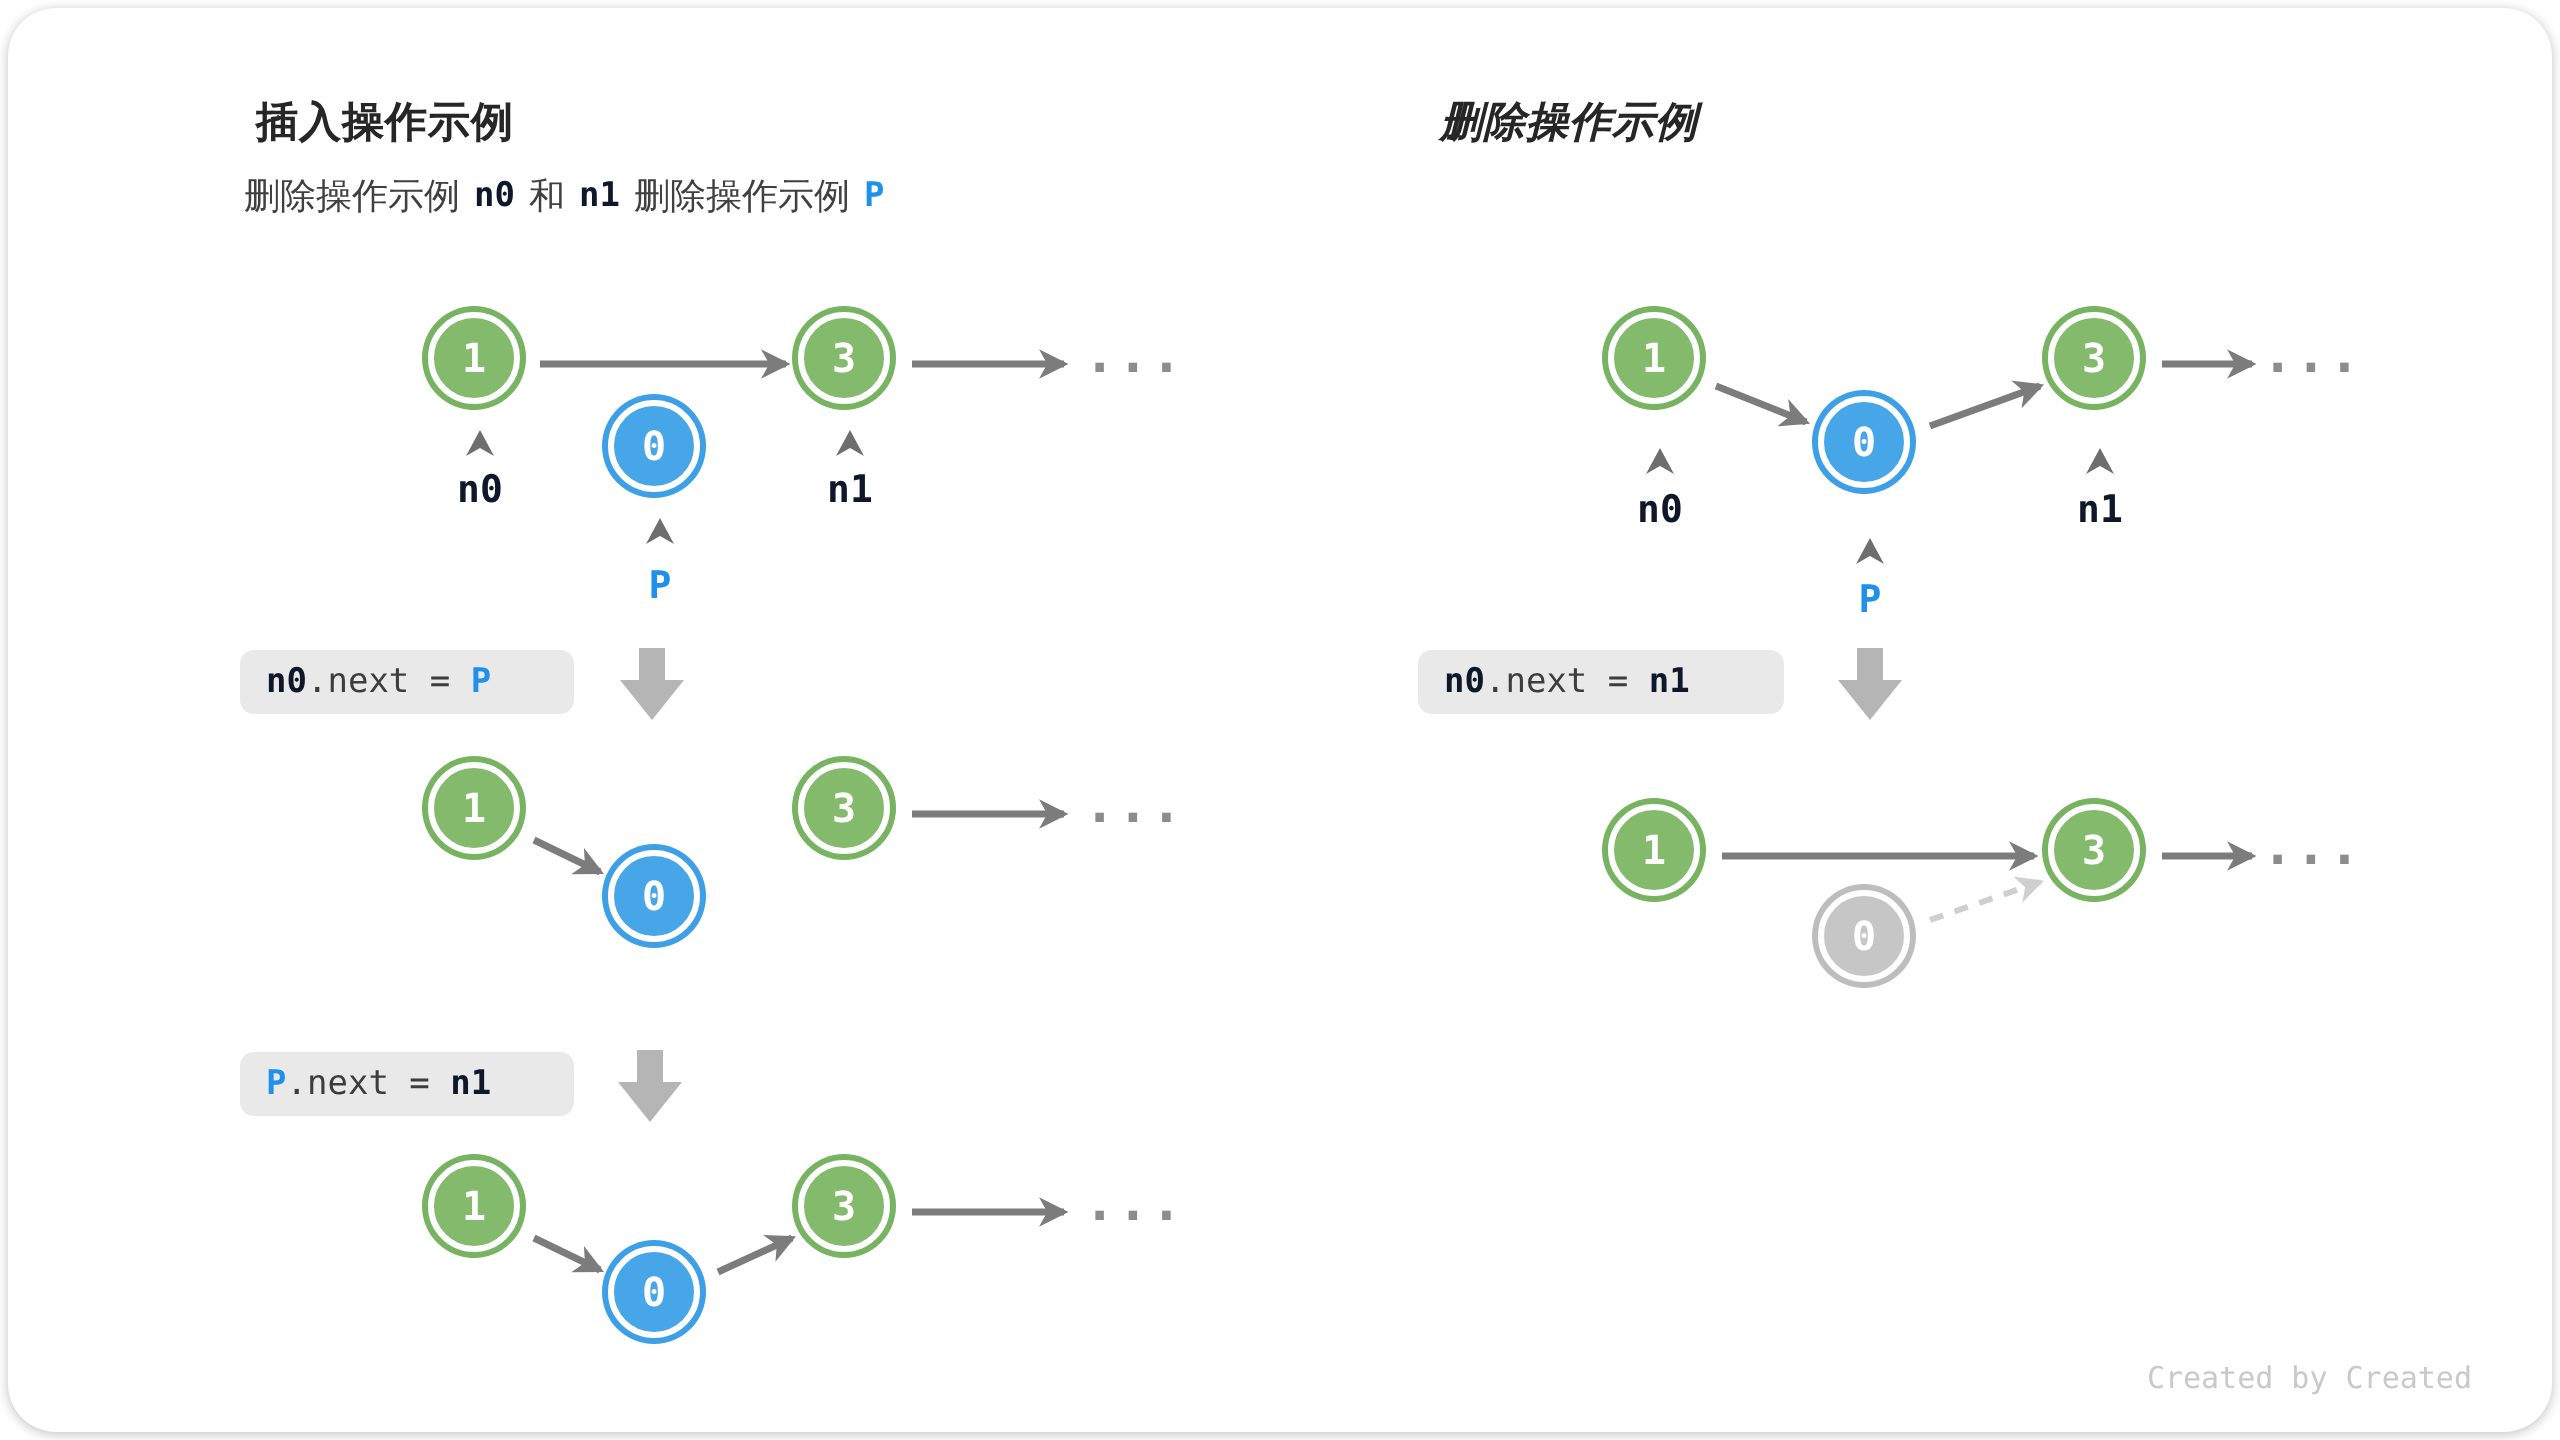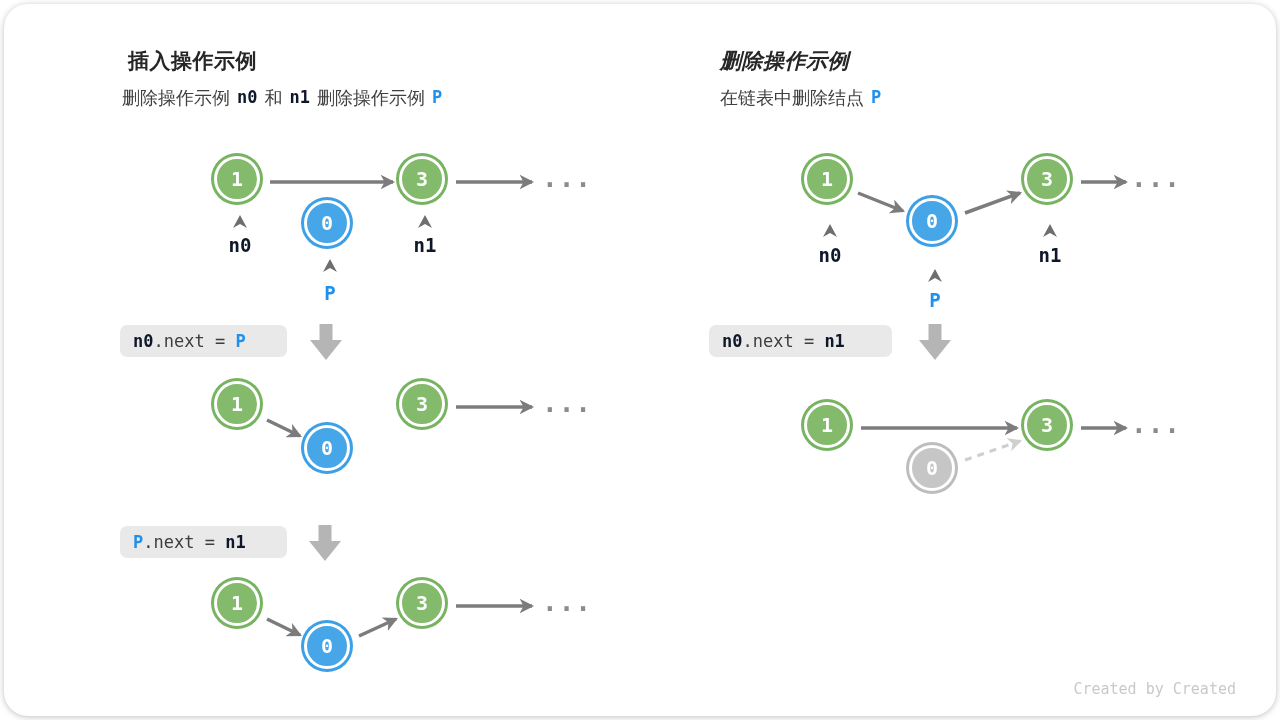--- a/index.html
+++ b/index.html
@@ -42,21 +42,20 @@
 </style>
 </head>
 <body>
 
 <div class="card">
 
   <div class="col-title" style="left:124px; top:43px;">插入操作示例</div>
   <div class="col-sub" style="left:118px; top:82px;"><span>删除操作示例</span><span class="tok g">n0</span><span>和</span><span class="tok g">n1</span><span>删除操作示例</span><span class="tok b">P</span></div>
 
   <div class="col-title" style="left:716px; top:43px;font-style:italic;">删除操作示例</div>
-  <div class="col-sub" style="left:716px; top:82px;"><span>在链表中删除结点</span><span class="tok b">P</span></div>
 
   <svg class="overlay">
     <defs>
       <marker id="ah" viewBox="0 0 10 10" refX="8.5" refY="5" markerWidth="4.2" markerHeight="4.2" orient="auto">
         <path d="M0 0 L10 5 L0 10 L2.8 5 Z" fill="#7c7c7c"></path>
       </marker>
       <marker id="ahl" viewBox="0 0 10 10" refX="8.5" refY="5" markerWidth="4.6" markerHeight="4.6" orient="auto">
         <path d="M0 0 L10 5 L0 10 L2.8 5 Z" fill="#cfcfcf"></path>
       </marker>
     </defs>

